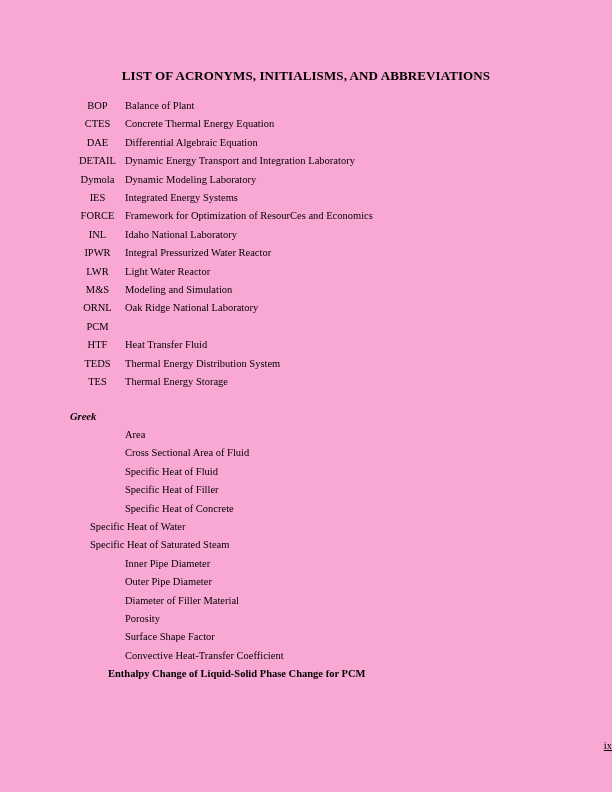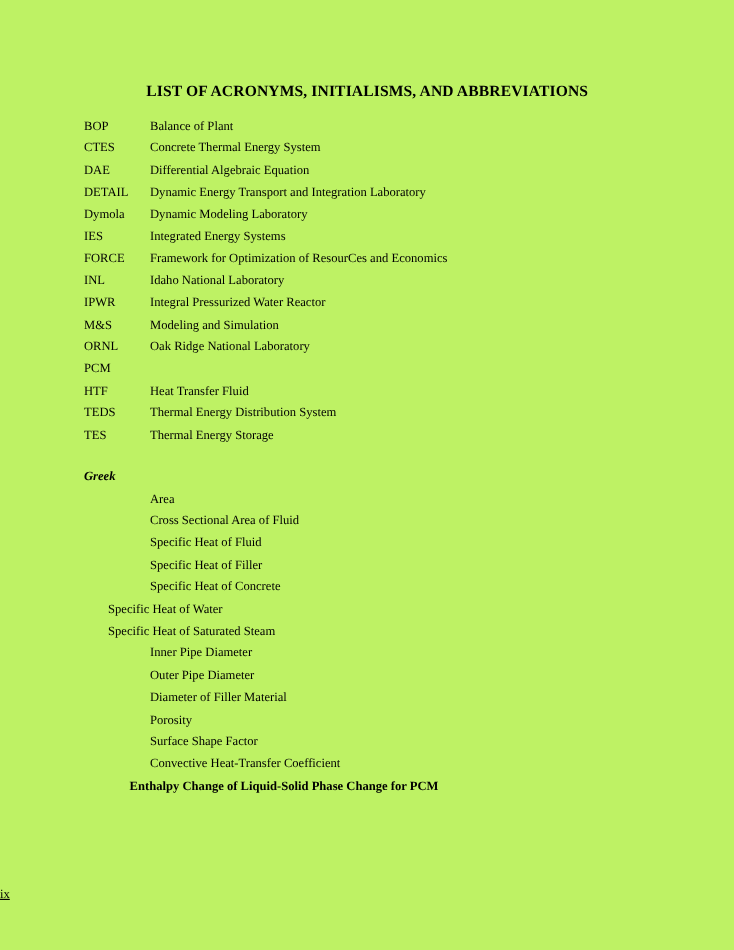--- a/index.html
+++ b/index.html
@@ -9,21 +9,21 @@
     height: 792px;
     background: #ffffff;
     font-family: "Liberation Serif", serif;
     color: #000000;
     position: relative;
     overflow: hidden;
   }
   .page {
     position: absolute;
     inset: 0;
-    background: #bef264;
+    background: #f9a8d4;
   }
   .content {
     position: absolute;
     left: 70px;
     top: 68px;
     width: 472px;
   }
   .title {
     font-size: 13px;
     font-weight: bold;
@@ -31,63 +31,63 @@
     margin: 0 0 14px 0;
     line-height: 15px;
     letter-spacing: 0.1px;
   }
   .acronym-list { margin: 0; }
   .acronym-row {
     display: flex;
     font-size: 10.5px;
     line-height: 18.4px;
   }
-  .abbr { flex: 0 0 55px; }
+  .abbr { flex: 0 0 55px; text-align: center; }
   .definition { flex: 1; }
   .greek-heading {
     font-size: 10.5px;
     font-weight: bold;
     font-style: italic;
     line-height: 18.4px;
     margin-top: 16px;
   }
   .greek-item {
     font-size: 10.5px;
     line-height: 18.4px;
   }
   .indent-1 { padding-left: 20px; }
   .indent-2 { padding-left: 38px; font-weight: bold; }
   .indent-3 { padding-left: 55px; }
   .page-number {
     position: absolute;
     left: 0;
     right: 0;
     top: 740px;
-    text-align: left;
+    text-align: right;
     font-size: 10.5px;
     line-height: 12px;
     text-decoration: underline;
   }
 </style>
 </head>
 <body>
 
 <div class="page">
   <div class="content">
     <h1 class="title">LIST OF ACRONYMS, INITIALISMS, AND ABBREVIATIONS</h1>
 
     <div class="acronym-list" id="acronym-list">
   <div class="acronym-row">
     <span class="abbr">BOP</span>
     <span class="definition">Balance of Plant</span>
   </div>
 
   <div class="acronym-row">
     <span class="abbr">CTES</span>
-    <span class="definition">Concrete Thermal Energy System</span>
+    <span class="definition">Concrete Thermal Energy Equation</span>
   </div>
 
   <div class="acronym-row">
     <span class="abbr">DAE</span>
     <span class="definition">Differential Algebraic Equation</span>
   </div>
 
 
   <div class="acronym-row">
     <span class="abbr">DETAIL</span>
@@ -112,20 +112,24 @@
   <div class="acronym-row">
     <span class="abbr">INL</span>
     <span class="definition">Idaho National Laboratory</span>
   </div>
 
   <div class="acronym-row">
     <span class="abbr">IPWR</span>
     <span class="definition">Integral Pressurized Water Reactor</span>
   </div>
 
+  <div class="acronym-row">
+    <span class="abbr">LWR</span>
+    <span class="definition">Light Water Reactor</span>
+  </div>
 
   <div class="acronym-row">
     <span class="abbr">M&amp;S</span>
     <span class="definition">Modeling and Simulation</span>
   </div>
 
   <div class="acronym-row">
     <span class="abbr">ORNL</span>
     <span class="definition">Oak Ridge National Laboratory</span>
   </div>

